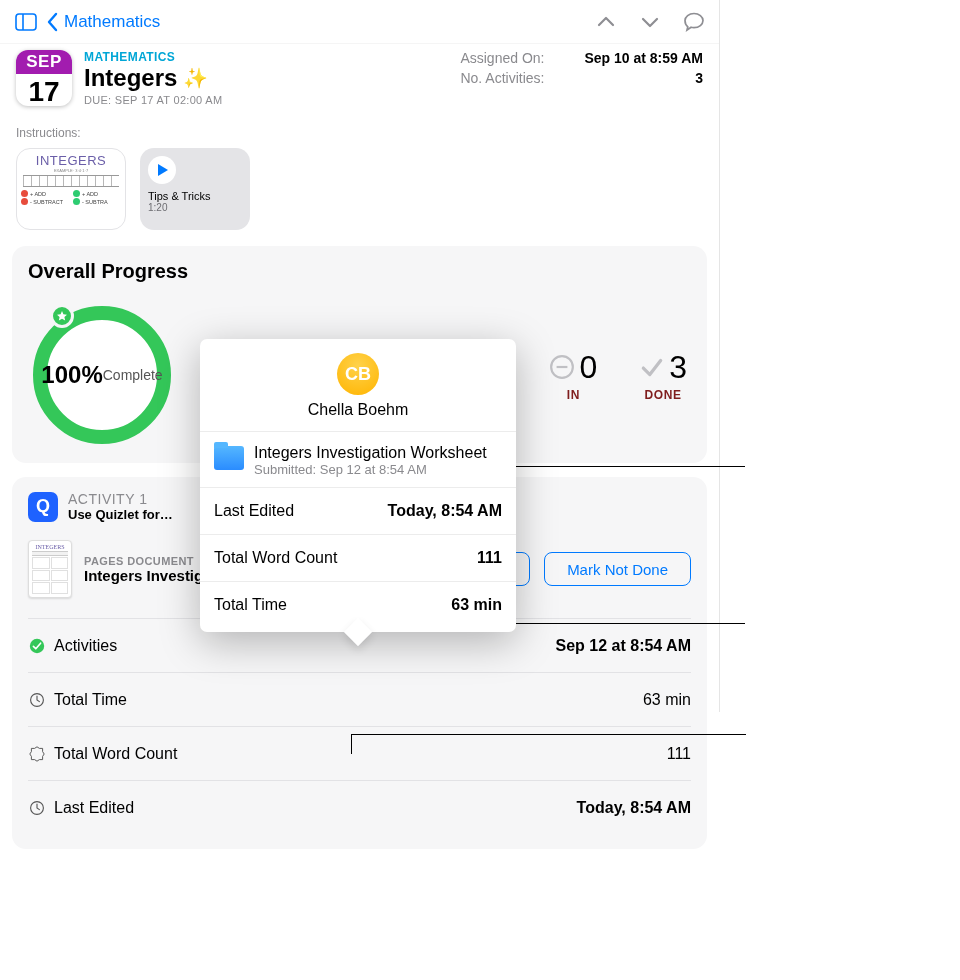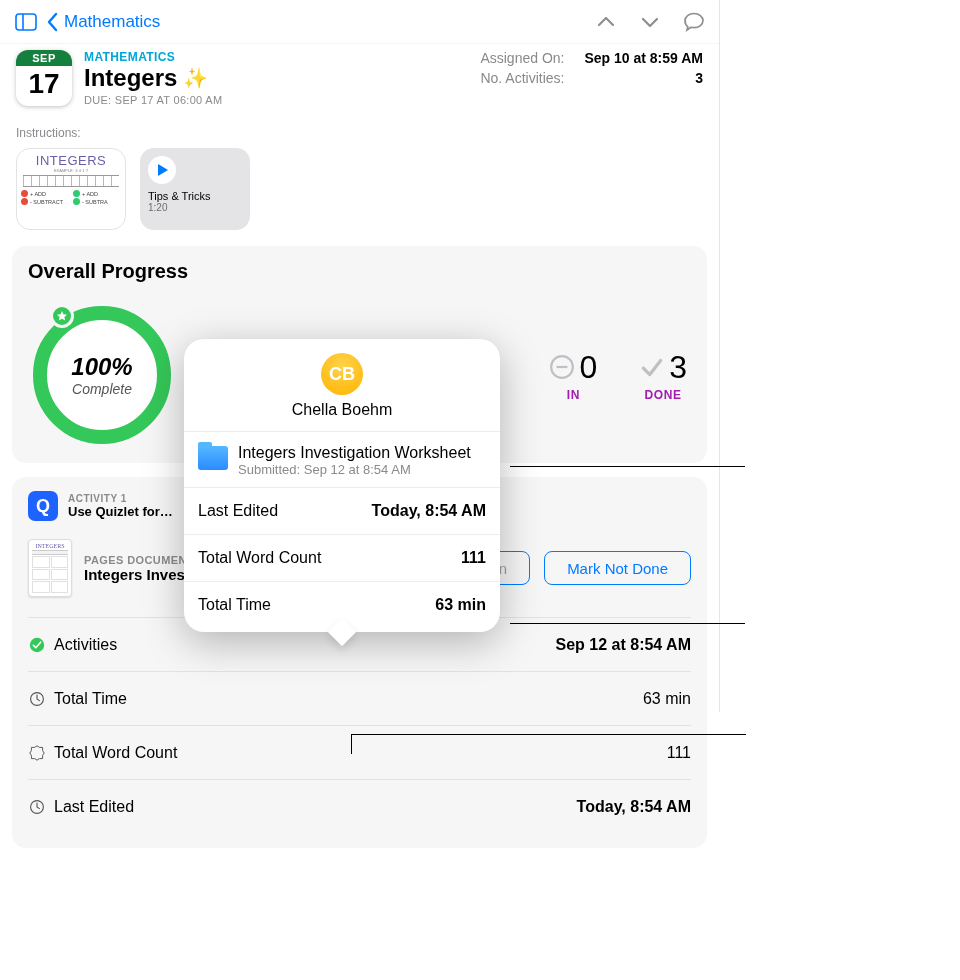--- a/index.html
+++ b/index.html
@@ -21,29 +21,29 @@
   
   .nav{height:44px;display:flex;align-items:center;padding:0 12px;border-bottom:1px solid rgba(0,0,0,.04);}
   .nav .sp{flex:1;}
   .nav-icon{width:28px;height:28px;display:flex;align-items:center;justify-content:center;color:var(--blue);margin-right:6px;}
   .back{display:flex;align-items:center;color:var(--blue);font-size:17px;}
   .nav-right{display:flex;gap:18px;color:#8e8e93;}
   .nav-right .btn{width:26px;height:26px;display:flex;align-items:center;justify-content:center;}
   
   .hdr{display:flex;align-items:flex-start;padding:6px 16px 6px 16px;}
   .cal{width:56px;height:56px;border-radius:12px;background:#fff;box-shadow:0 1px 4px rgba(0,0,0,.25);margin-right:12px;overflow:hidden;display:flex;flex-direction:column;align-items:center;}
-  .cal-top{width:100%;background:#15803d;color:#fff;font-size:11px;font-weight:700;text-align:center;padding:2px 0;letter-spacing:.5px;}
+  .cal-top{width:100%;background:#a21caf;color:#fff;font-size:17px;font-weight:700;text-align:center;padding:2px 0;letter-spacing:.5px;}
   .cal-day{font-size:28px;font-weight:600;padding-top:2px;}
   .hdr-main{flex:1;}
   .subj{color:var(--cyan);font-size:12px;font-weight:700;letter-spacing:.4px;}
   .title{font-size:24px;font-weight:700;display:flex;align-items:center;gap:6px;margin:0;}
   .spark{font-size:20px;}
   .due{font-size:11px;letter-spacing:.3px;color:#8a8a8e;margin-top:2px;}
   .meta{font-size:14px;color:#8a8a8e;}
-  .meta-row{display:flex;justify-content:space-between;gap:20px;margin-bottom:4px;}
+  .meta-row{display:flex;justify-content:space-between;gap:40px;margin-bottom:4px;}
   .meta-val{color:#000;font-weight:600;white-space:nowrap;}
   
   .label{font-size:12px;color:#8a8a8e;padding:14px 16px 4px;}
   .instr{font-size:17px;line-height:1.35;padding:0 16px 10px;}
   
   .atts{display:flex;gap:14px;padding:4px 16px 16px;}
   .att{width:110px;height:82px;border-radius:14px;overflow:hidden;position:relative;}
   .poster{background:#fff;border:1px solid #e3e3e6;padding:4px 4px 2px;display:flex;flex-direction:column;}
   .poster-h{font-family:Impact,Arial Black,sans-serif;font-size:13px;color:#6a5ea8;text-align:center;letter-spacing:.5px;}
   .poster-line{height:12px;background:linear-gradient(#fff,#fff);border-top:1px solid #999;border-bottom:1px solid #999;margin:2px 2px;position:relative;}
@@ -58,33 +58,33 @@
   .play svg{margin-left:2px;}
   .audio-t{font-size:11px;font-weight:400;line-height:1.1;}
   .audio-d{font-size:10px;color:#6d6d72;}
   
   .body{padding:0 12px;}
   .card{background:var(--card);border-radius:14px;padding:14px 16px;margin-bottom:14px;}
   .card-h{font-size:20px;font-weight:700;margin-bottom:18px;}
   .prog-row{display:flex;align-items:center;gap:34px;}
   .ring-wrap{position:relative;width:148px;height:148px;}
   .ring{width:148px;height:148px;}
-  .ring-lbl{position:absolute;inset:0;display:flex;flex-direction:column;align-items:center;justify-content:center;font-style:italic;}
+  .ring-lbl{position:absolute;inset:0;display:flex;align-items:center;justify-content:center;}
   .ring-pct{font-size:24px;font-weight:700;}
   .ring-sub{font-size:14px;color:#555;}
   .star{position:absolute;top:3px;left:22px;width:24px;height:24px;border-radius:50%;background:var(--green);border:3px solid #f6f6f7;display:flex;align-items:center;justify-content:center;color:#fff;font-size:12px;}
   .stats{flex:1;display:flex;justify-content:flex-end;gap:42px;padding-right:4px;}
   .stat{display:flex;flex-direction:column;align-items:center;gap:2px;}
   .stat-top{display:flex;align-items:center;gap:4px;color:#888;}
   .stat-num{font-size:32px;font-weight:400;color:#000;}
-  .stat-cap{font-size:12px;letter-spacing:.6px;color:#a21caf;font-weight:600;}
+  .stat-cap{font-size:12px;letter-spacing:.6px;color:#7f1d1d;font-weight:600;}
   
   .act-hdr{display:flex;align-items:center;gap:10px;}
   .q-icon{width:30px;height:30px;border-radius:7px;background:#1e62ff;display:flex;align-items:center;justify-content:center;color:#fff;font-weight:800;font-size:18px;font-family:Arial;}
-  .act-over{font-size:10px;color:#8a8a8e;letter-spacing:.5px;font-weight:700;}
+  .act-over{font-size:14px;color:#8a8a8e;letter-spacing:.5px;font-weight:400;}
   .act-title{font-size:13px;font-weight:700;}
   .act-sep{height:18px;}
   .doc-row{display:flex;align-items:center;gap:12px;}
   .thumb{width:44px;height:58px;border:1px solid #ddd;border-radius:4px;background:#fff;padding:3px;box-shadow:0 1px 2px rgba(0,0,0,.12);}
   .thumb-in{height:100%;display:flex;flex-direction:column;gap:1px;}
   .thumb-t{font-family:Impact,Arial Black;font-size:6px;color:#6a5ea8;text-align:center;}
   .thumb-line{height:5px;background:#f2f2f2;border-top:1px solid #ccc;border-bottom:1px solid #ccc;}
   .thumb-grid{flex:1;display:grid;grid-template-columns:1fr 1fr;gap:1px;}
   .tc{border:0.5px solid #e0e0e0;}
   .doc-meta{flex:1;}
@@ -95,21 +95,21 @@
   .btn-o.prim{color:var(--blue);}
   .rows{margin-top:20px;border-top:1px solid #e2e2e5;}
   .row{display:flex;align-items:center;justify-content:space-between;height:54px;border-bottom:1px solid #e2e2e5;}
   .row:last-child{border-bottom:none;}
   .row-l{display:flex;align-items:center;gap:8px;font-size:16px;}
   .row-v{font-size:16px;font-weight:700;}
   .row-v.light{font-weight:400;}
   .ico{width:18px;height:18px;display:flex;align-items:center;justify-content:center;color:#666;}
   .chk{color:var(--green);}
   
-  .pop{position:absolute;left:184px;top:339px;width:316px;background:#fff;border-radius:20px;box-shadow:0 10px 40px rgba(0,0,0,.28);z-index:20;overflow:visible;}
+  .pop{position:absolute;left:200px;top:339px;width:316px;background:#fff;border-radius:7px;box-shadow:0 10px 40px rgba(0,0,0,.28);z-index:20;overflow:visible;}
   .pop::after{content:"";position:absolute;left:50%;bottom:-10px;margin-left:-10px;width:20px;height:20px;background:#fff;transform:rotate(45deg);box-shadow:3px 3px 8px rgba(0,0,0,.12);z-index:-1;}
   .pop-h{display:flex;flex-direction:column;align-items:center;padding:14px 0 12px;border-bottom:1px solid #ececec;}
   .avatar{width:42px;height:42px;border-radius:50%;background:radial-gradient(circle at 50% 30%,#ffd24a,#ffb400);display:flex;align-items:center;justify-content:center;color:#fff;font-weight:600;font-size:18px;margin-bottom:6px;}
   .student{font-size:16px;}
   .pop-file{display:flex;align-items:flex-start;gap:10px;padding:12px 14px 10px;border-bottom:1px solid #ececec;}
   .folder{width:30px;height:24px;border-radius:3px;background:linear-gradient(#55b7ff,#2a8cff);position:relative;margin-top:2px;flex:none;}
   .folder::before{content:"";position:absolute;top:-4px;left:0;width:14px;height:6px;border-radius:2px 2px 0 0;background:#55b7ff;}
   .pf-title{font-size:16px;}
   .pf-sub{font-size:13px;color:#8a8a8e;}
   .pop-row{display:flex;justify-content:space-between;padding:14px 14px;border-bottom:1px solid #ececec;font-size:16px;}
@@ -167,21 +167,21 @@
     <div class="cal">
       <div class="cal-top">SEP</div>
       <div class="cal-day">17</div>
     </div>
     <div class="hdr-main">
       <div class="subj">MATHEMATICS</div>
       <h1 class="title">
         <span>Integers</span>
         <span class="spark">✨</span>
       </h1>
-      <div class="due">DUE: SEP 17 AT 06:00 AM</div>
+      <div class="due">DUE: SEP 17 AT 02:00 AM</div>
     </div>
     <div class="meta">
       <div class="meta-row">
         <span>Assigned On:</span>
         <span class="meta-val">Sep 10 at 8:59 AM</span>
       </div>
       <div class="meta-row">
         <span>No. Activities:</span>
         <span class="meta-val">3</span>
       </div>

